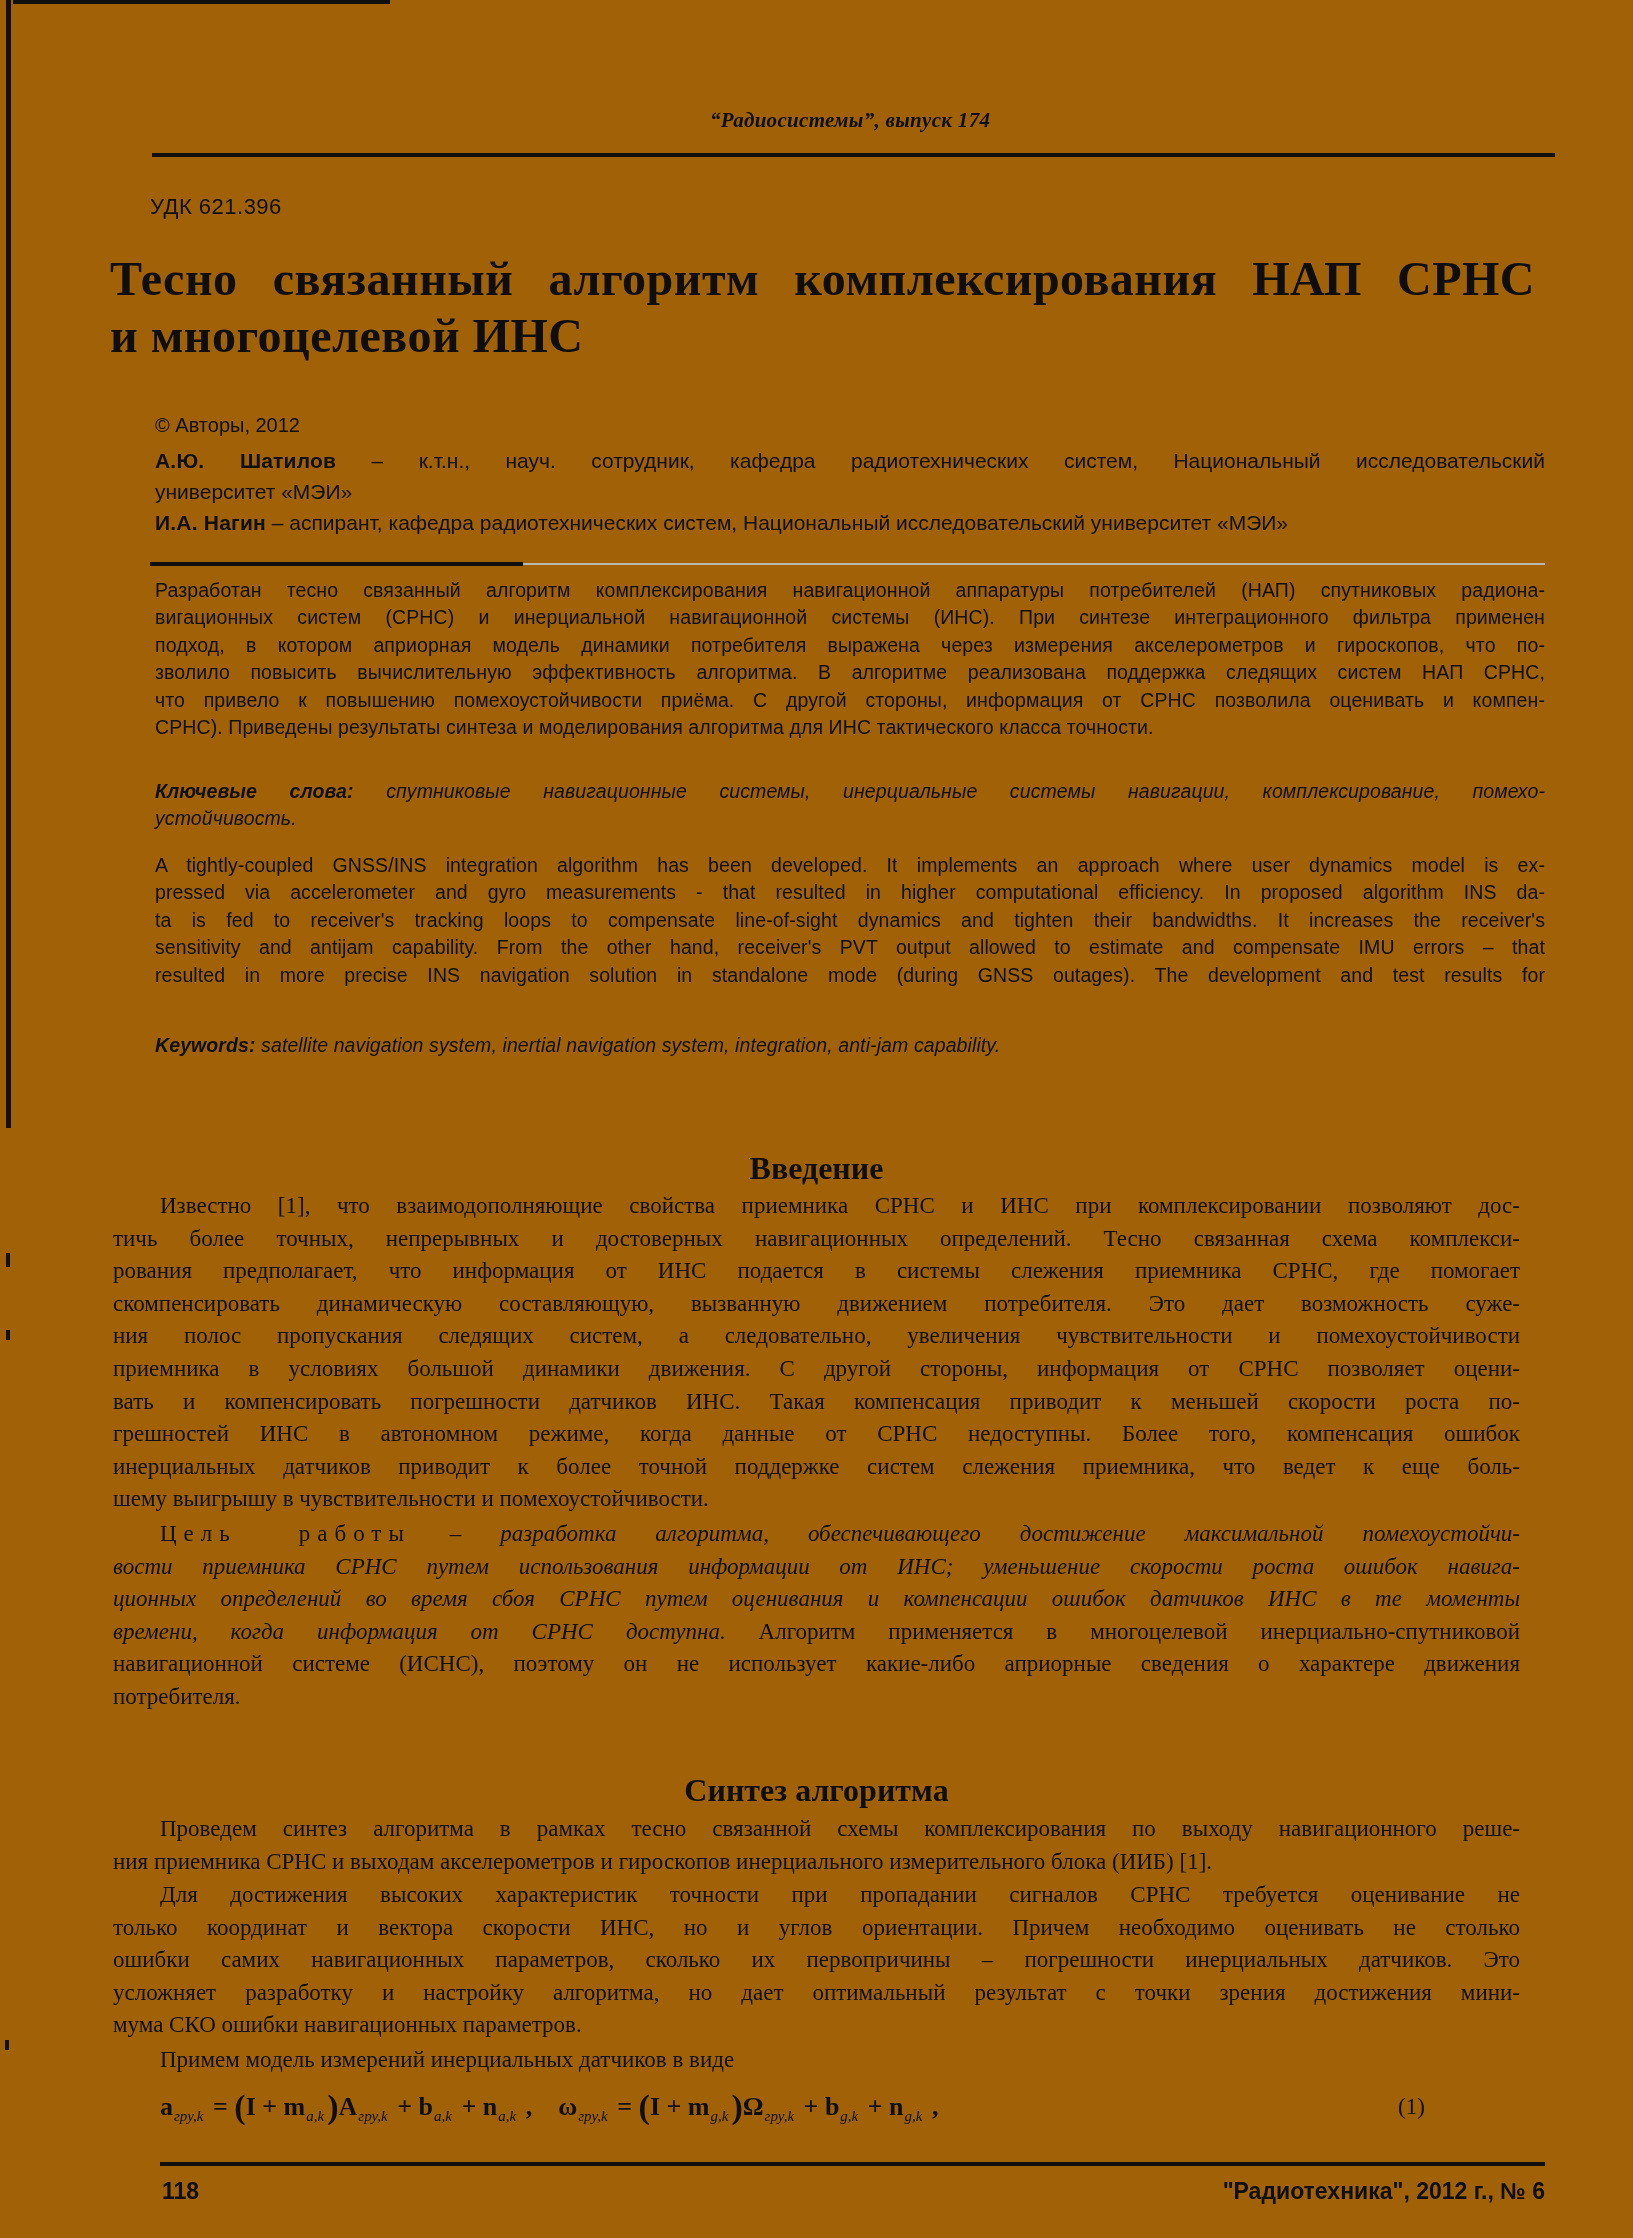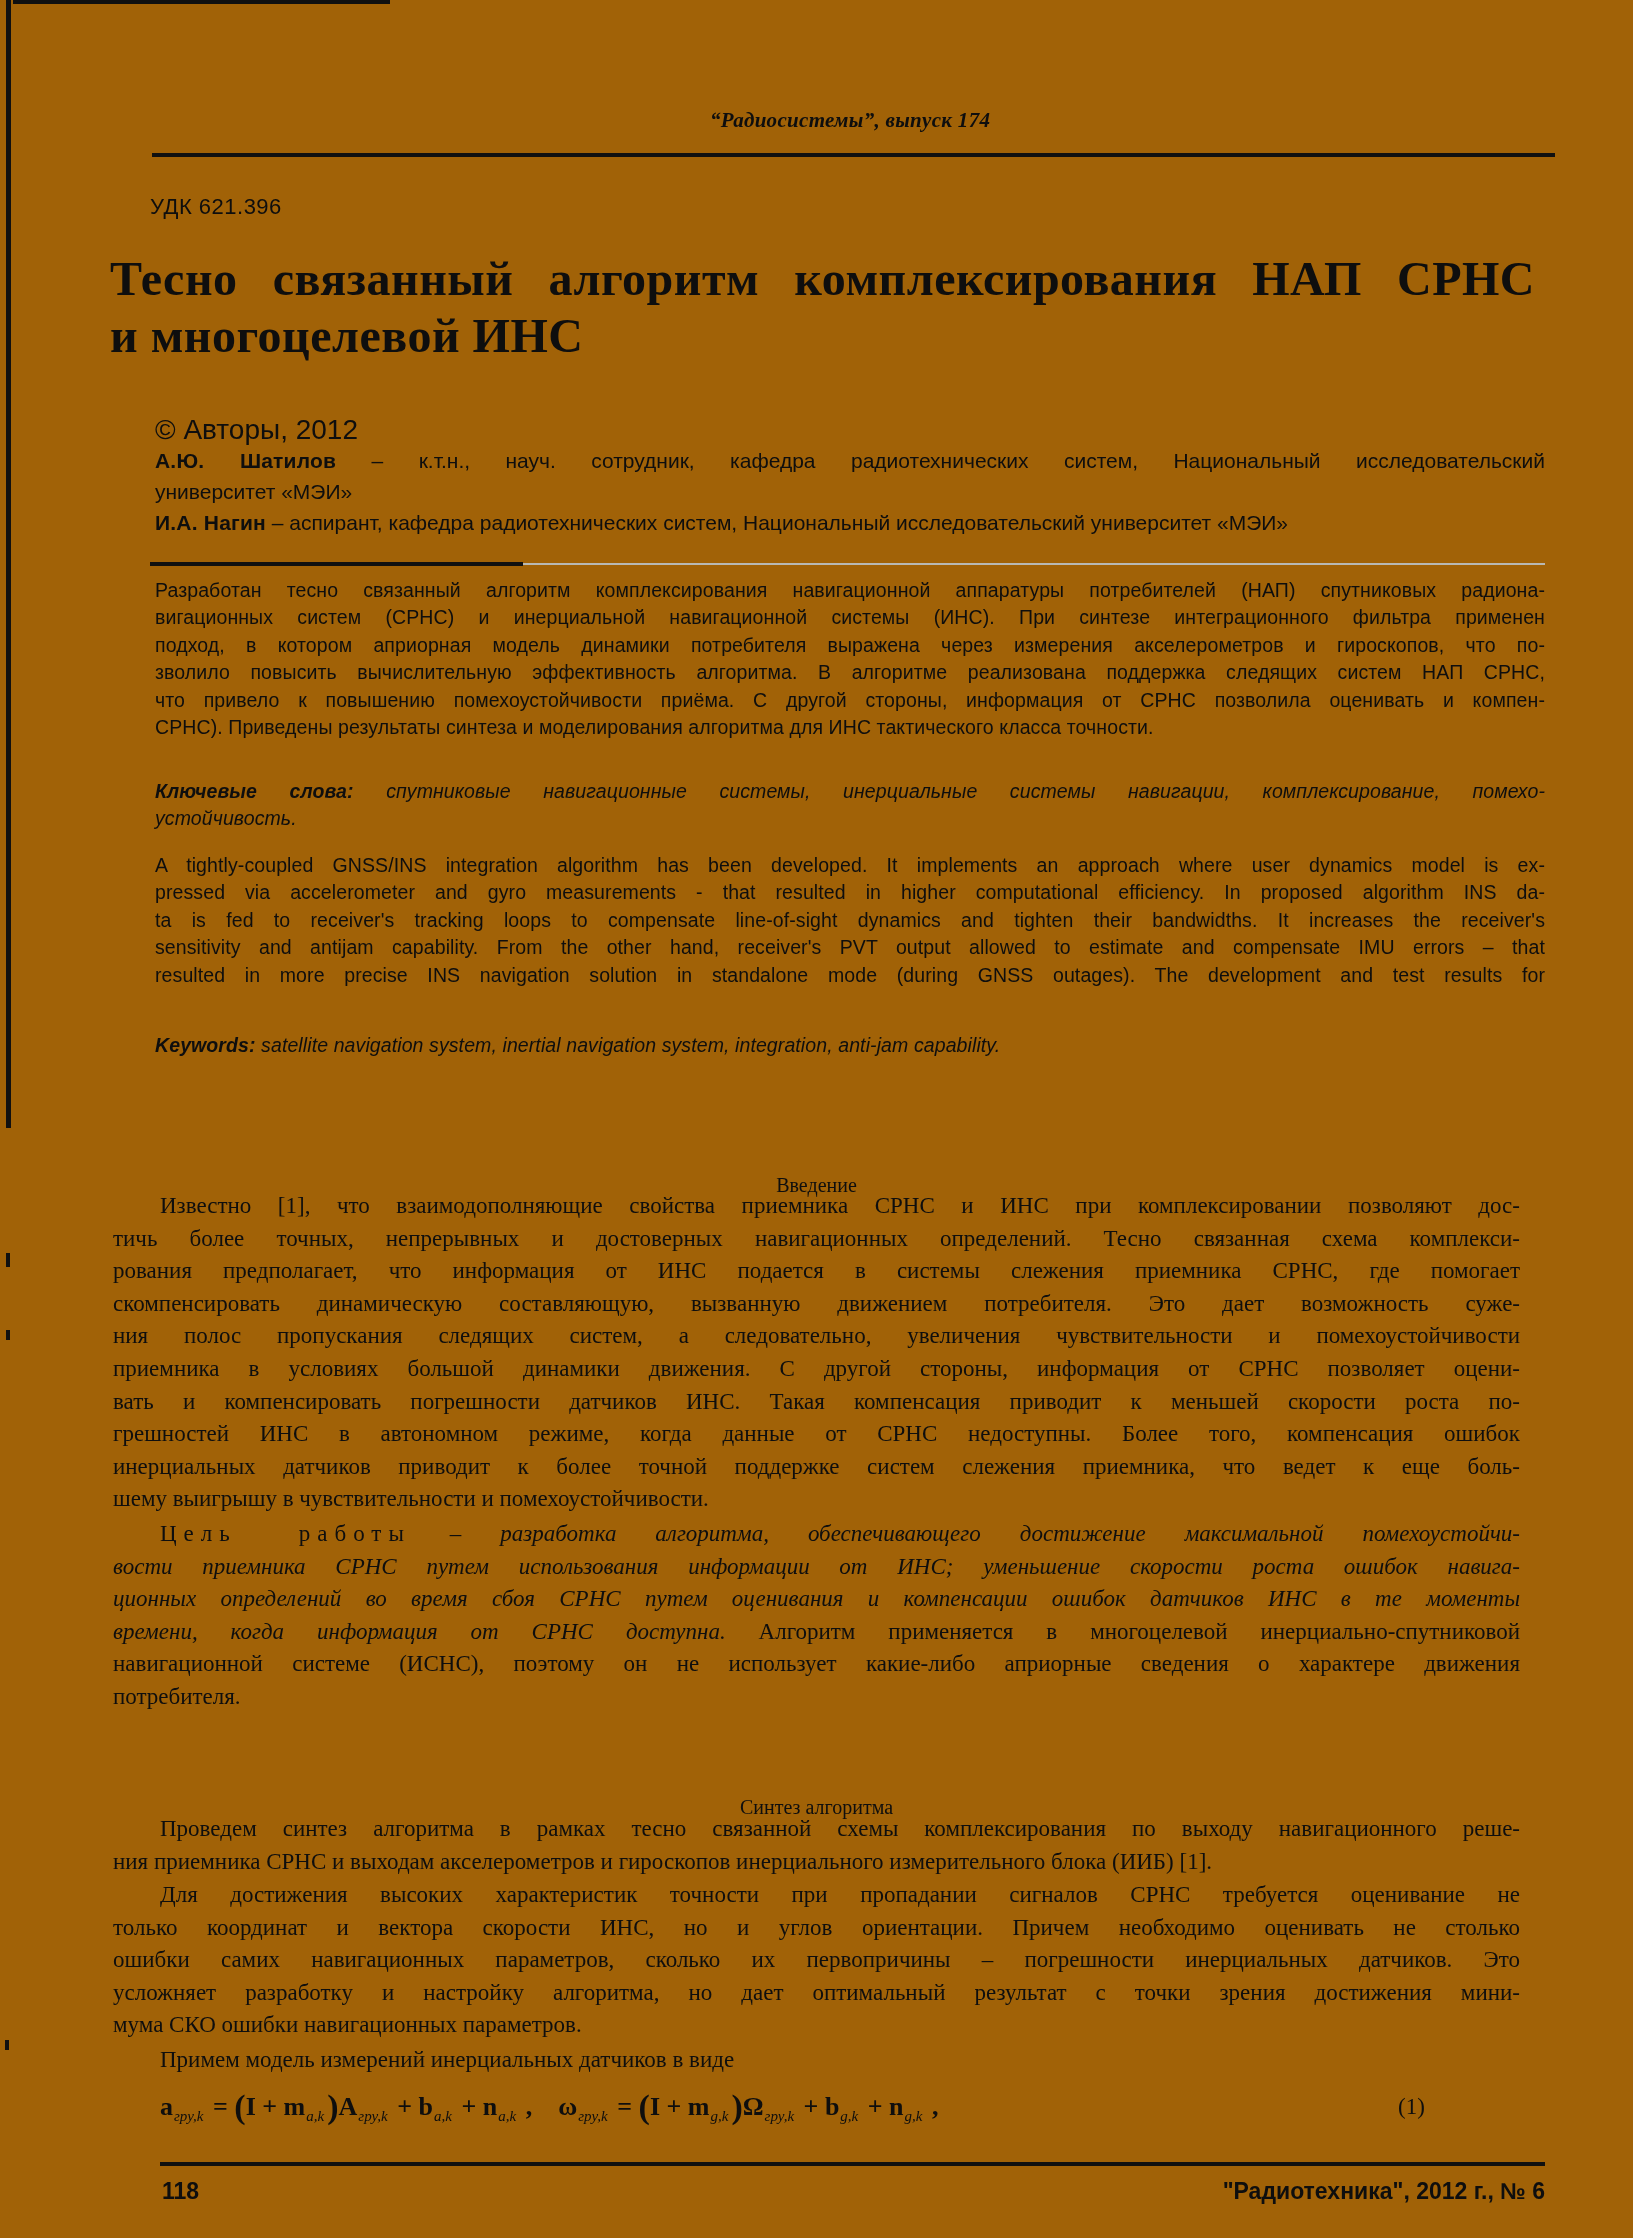--- a/index.html
+++ b/index.html
@@ -25,30 +25,30 @@
   .sans { font-family:"Liberation Sans", sans-serif; }
 
   .journal-header {
     font-size:21px; font-weight:bold; font-style:italic;
     letter-spacing:.3px;
   }
   .udc { font-size:22px; letter-spacing:.5px; }
 
   .title-wrap { width:1425px; font-weight:bold; font-size:48px; line-height:57px; letter-spacing:.5px; }
 
-  .copyright { font-size:28px;text-align:right; }
+  .copyright { font-size:20px;text-align:right; }
 
   .authors { width:1390px; font-size:21px; line-height:31px; }
   .authors b { letter-spacing:.2px; }
 
   .ann { width:1390px; font-size:19.5px; line-height:27.4px; letter-spacing:.1px; }
   .bi { font-weight:bold; font-style:italic; }
 
   .body-block { width:1407px; font-size:23px; line-height:32.6px; }
-  .heading { width:1407px; text-align:center; font-weight:normal; font-size:20px;margin-top:24px; }
+  .heading { width:1407px; text-align:center; font-weight:bold; font-size:32px; }
 
   .spaced { letter-spacing:7px; word-spacing:16px; }
 
   .eq-row { width:1407px; font-size:26px; font-weight:bold; }
   .eq-formula { margin-left:47px; white-space:nowrap; }
   .eq-formula .par { font-size:34px; font-weight:600; vertical-align:-3px; }
   .eq-formula sub { font-size:15px; font-style:italic; font-weight:normal; margin:0 3px 0 1px; }
   .eq-number { position:absolute; left:1285px; top:6px; font-weight:normal; font-size:23px; }
 
   .footer-text { font-size:23px; font-weight:bold; }

